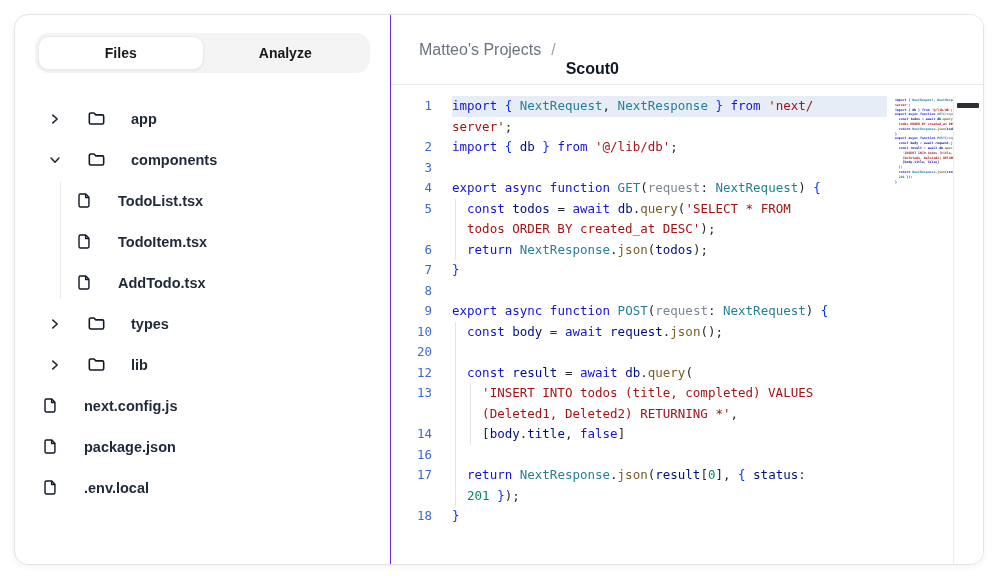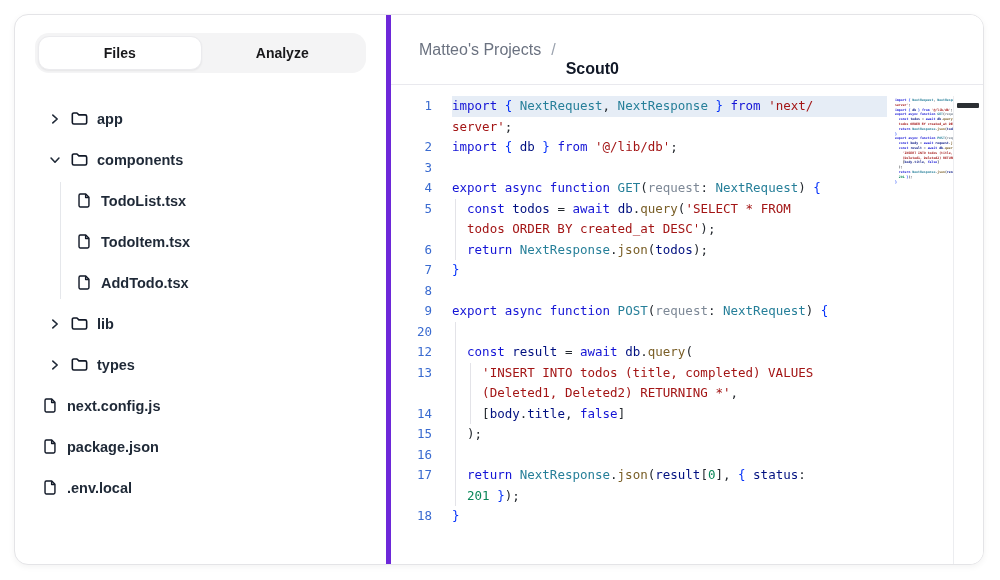--- a/index.html
+++ b/index.html
@@ -3,27 +3,27 @@
 <meta charset="utf-8">
 <style>
   * { box-sizing: border-box; }
   html,body { margin:0; padding:0; width:1000px; height:580px; background:#ffffff;
               font-family:"Liberation Sans", sans-serif; }
   .card { position:absolute; left:14px; top:14px; width:970px; height:551px;
           background:#fff; border:1px solid #e4e4e7; border-radius:14px;
           box-shadow:0 2px 6px rgba(0,0,0,.05); display:flex; overflow:hidden; }
 
   
-  .sidebar { width:376px; flex:none; border-right:5px solid #6d28d9; padding:18px 16px 0; }
+  .sidebar { width:376px; flex:none; border-right:1px solid #6d28d9; padding:18px 16px 0; }
   .tabs { display:flex; background:#f4f4f5; border-radius:14px; padding:3px; height:40px; margin:0 4px; }
   .tab  { flex:1; border:none; background:transparent; border-radius:11px; cursor:pointer;
           font-family:"Liberation Sans",sans-serif; font-size:14px; font-weight:700; color:#18181b; }
   .tab.active { background:#fff; border:1px solid #ebebee; box-shadow:0 1px 2px rgba(0,0,0,.06); }
   .tree { margin-top:25px; position:relative; }
-  .titem { display:flex; align-items:center; height:41px; gap:8px; cursor:pointer;
+  .titem { display:flex; align-items:center; height:41px; gap:25px; cursor:pointer;
            font-size:14.5px; font-weight:600; color:#1f2937; }
   .titem.folder  { padding-left:17px; }
   .titem.file.d0 { padding-left:11px; }
   .titem.file.d1 { padding-left:45px; }
   .titem svg { flex:none; }
   .tree-guide { position:absolute; left:29px; top:84px; height:117px; width:1px;
                 background:#e5e7eb; }
 
   
   .panel { flex:1; display:flex; flex-direction:column; min-width:0; background:#fff; }
@@ -108,30 +108,30 @@
           </svg>
           <span>AddTodo.tsx</span>
         </div>
         <div class="titem folder d0">
           <svg width="14" height="14" viewBox="0 0 16 16">
             <path d="M5.5 3.5 L10.5 8 L5.5 12.5" fill="none" stroke="#1f2937" stroke-width="1.8" stroke-linecap="round" stroke-linejoin="round"></path>
           </svg>
           <svg width="19" height="19" viewBox="0 0 18 18">
             <path d="M2.2 5.2 C2.2 4.4 2.8 3.8 3.6 3.8 H6.6 L8.4 5.6 H14.4 C15.2 5.6 15.8 6.2 15.8 7 V12.8 C15.8 13.6 15.2 14.2 14.4 14.2 H3.6 C2.8 14.2 2.2 13.6 2.2 12.8 Z" fill="none" stroke="#111827" stroke-width="1.5" stroke-linejoin="round"></path>
           </svg>
+          <span>types</span>
+        </div>
+        <div class="titem folder d0">
+          <svg width="14" height="14" viewBox="0 0 16 16">
+            <path d="M5.5 3.5 L10.5 8 L5.5 12.5" fill="none" stroke="#1f2937" stroke-width="1.8" stroke-linecap="round" stroke-linejoin="round"></path>
+          </svg>
+          <svg width="19" height="19" viewBox="0 0 18 18">
+            <path d="M2.2 5.2 C2.2 4.4 2.8 3.8 3.6 3.8 H6.6 L8.4 5.6 H14.4 C15.2 5.6 15.8 6.2 15.8 7 V12.8 C15.8 13.6 15.2 14.2 14.4 14.2 H3.6 C2.8 14.2 2.2 13.6 2.2 12.8 Z" fill="none" stroke="#111827" stroke-width="1.5" stroke-linejoin="round"></path>
+          </svg>
           <span>lib</span>
-        </div>
-        <div class="titem folder d0">
-          <svg width="14" height="14" viewBox="0 0 16 16">
-            <path d="M5.5 3.5 L10.5 8 L5.5 12.5" fill="none" stroke="#1f2937" stroke-width="1.8" stroke-linecap="round" stroke-linejoin="round"></path>
-          </svg>
-          <svg width="19" height="19" viewBox="0 0 18 18">
-            <path d="M2.2 5.2 C2.2 4.4 2.8 3.8 3.6 3.8 H6.6 L8.4 5.6 H14.4 C15.2 5.6 15.8 6.2 15.8 7 V12.8 C15.8 13.6 15.2 14.2 14.4 14.2 H3.6 C2.8 14.2 2.2 13.6 2.2 12.8 Z" fill="none" stroke="#111827" stroke-width="1.5" stroke-linejoin="round"></path>
-          </svg>
-          <span>types</span>
         </div>
         <div class="titem file d0">
           <svg width="17" height="17" viewBox="0 0 18 18">
             <path d="M4.6 2.2 H10.3 L13.7 5.6 V14.4 C13.7 15.2 13.1 15.8 12.3 15.8 H4.6 C3.8 15.8 3.2 15.2 3.2 14.4 V3.6 C3.2 2.8 3.8 2.2 4.6 2.2 Z" fill="none" stroke="#111827" stroke-width="1.5" stroke-linejoin="round"></path>
             <path d="M10.2 2.5 V5.8 H13.5" fill="none" stroke="#111827" stroke-width="1.5" stroke-linejoin="round"></path>
           </svg>
           <span>next.config.js</span>
         </div>
         <div class="titem file d0">
           <svg width="17" height="17" viewBox="0 0 18 18">
@@ -197,42 +197,42 @@
           </div>
           <div class="crow">
             <span class="ln">8</span>
             <span class="txt"></span>
           </div>
           <div class="crow">
             <span class="ln">9</span>
             <span class="txt"><span class="tk-kw">export</span><span class="tk-pu"> </span><span class="tk-kw">async</span><span class="tk-pu"> </span><span class="tk-kw">function</span><span class="tk-pu"> </span><span class="tk-ty">POST</span><span class="tk-pu">(</span><span class="tk-pm">request</span><span class="tk-pu">: </span><span class="tk-ty">NextRequest</span><span class="tk-pu">) </span><span class="tk-br">{</span></span>
           </div>
           <div class="crow g1">
+            <span class="ln">10</span>
+            <span class="txt"><span class="tk-pu">  </span><span class="tk-kw">const</span><span class="tk-pu"> </span><span class="tk-va">body</span><span class="tk-pu"> = </span><span class="tk-kw">await</span><span class="tk-pu"> </span><span class="tk-va">request</span><span class="tk-pu">.</span><span class="tk-me">json</span><span class="tk-pu">();</span></span>
+          </div>
+          <div class="crow g1">
             <span class="ln">20</span>
             <span class="txt"></span>
           </div>
           <div class="crow g1">
             <span class="ln">12</span>
             <span class="txt"><span class="tk-pu">  </span><span class="tk-kw">const</span><span class="tk-pu"> </span><span class="tk-va">result</span><span class="tk-pu"> = </span><span class="tk-kw">await</span><span class="tk-pu"> </span><span class="tk-va">db</span><span class="tk-pu">.</span><span class="tk-me">query</span><span class="tk-pu">(</span></span>
           </div>
           <div class="crow g1 g2">
             <span class="ln">13</span>
             <span class="txt"><span class="tk-pu">    </span><span class="tk-st">'INSERT INTO todos (title, completed) VALUES</span></span>
           </div>
           <div class="crow g1 g2">
             <span class="ln"></span>
             <span class="txt"><span class="tk-pu">    </span><span class="tk-st">(Deleted1, Deleted2) RETURNING *'</span><span class="tk-pu">,</span></span>
           </div>
           <div class="crow g1 g2">
             <span class="ln">14</span>
             <span class="txt"><span class="tk-pu">    </span><span class="tk-pu">[</span><span class="tk-va">body</span><span class="tk-pu">.</span><span class="tk-va">title</span><span class="tk-pu">, </span><span class="tk-kw">false</span><span class="tk-pu">]</span></span>
-          </div>
-          <div class="crow g1">
-            <span class="ln">15</span>
-            <span class="txt"><span class="tk-pu">  </span><span class="tk-pu">);</span></span>
           </div>
           <div class="crow g1">
             <span class="ln">16</span>
             <span class="txt"></span>
           </div>
           <div class="crow g1">
             <span class="ln">17</span>
             <span class="txt"><span class="tk-pu">  </span><span class="tk-kw">return</span><span class="tk-pu"> </span><span class="tk-ty">NextResponse</span><span class="tk-pu">.</span><span class="tk-me">json</span><span class="tk-pu">(</span><span class="tk-va">result</span><span class="tk-pu">[</span><span class="tk-nu">0</span><span class="tk-pu">], </span><span class="tk-br">{</span><span class="tk-pu"> </span><span class="tk-va">status</span><span class="tk-pu">:</span></span>
           </div>
           <div class="crow g1">

